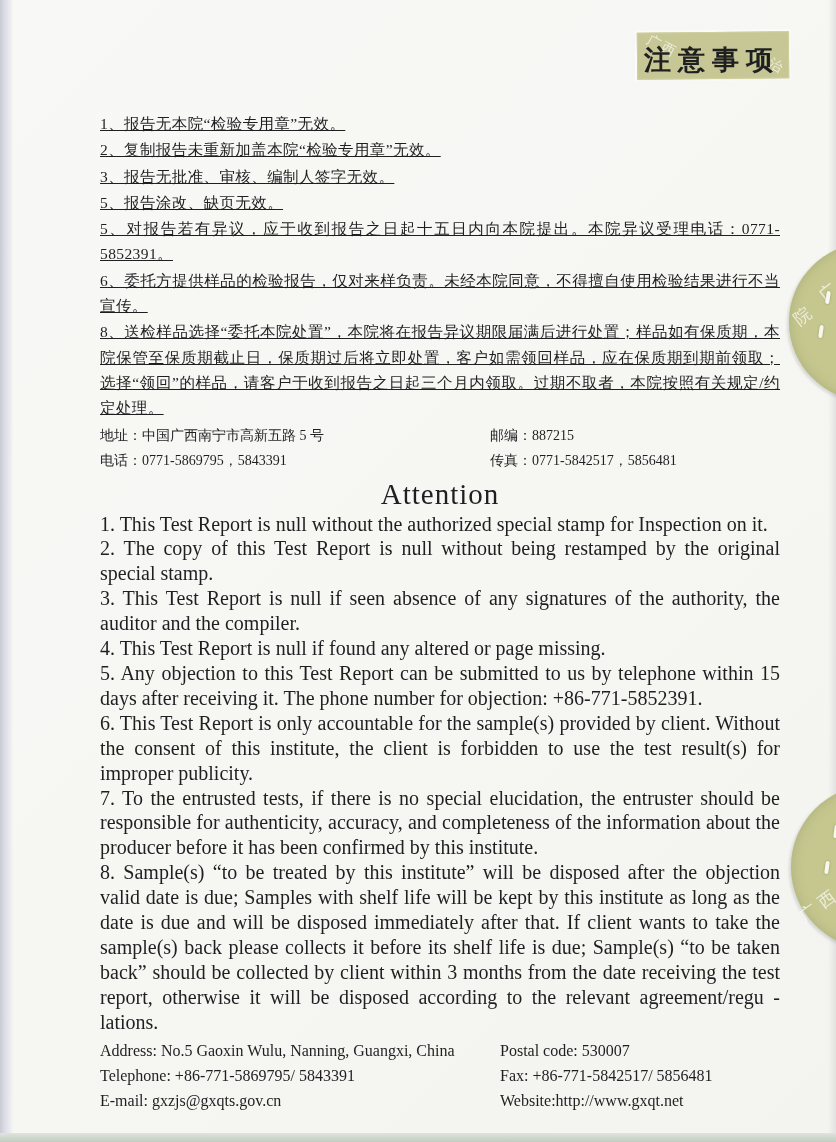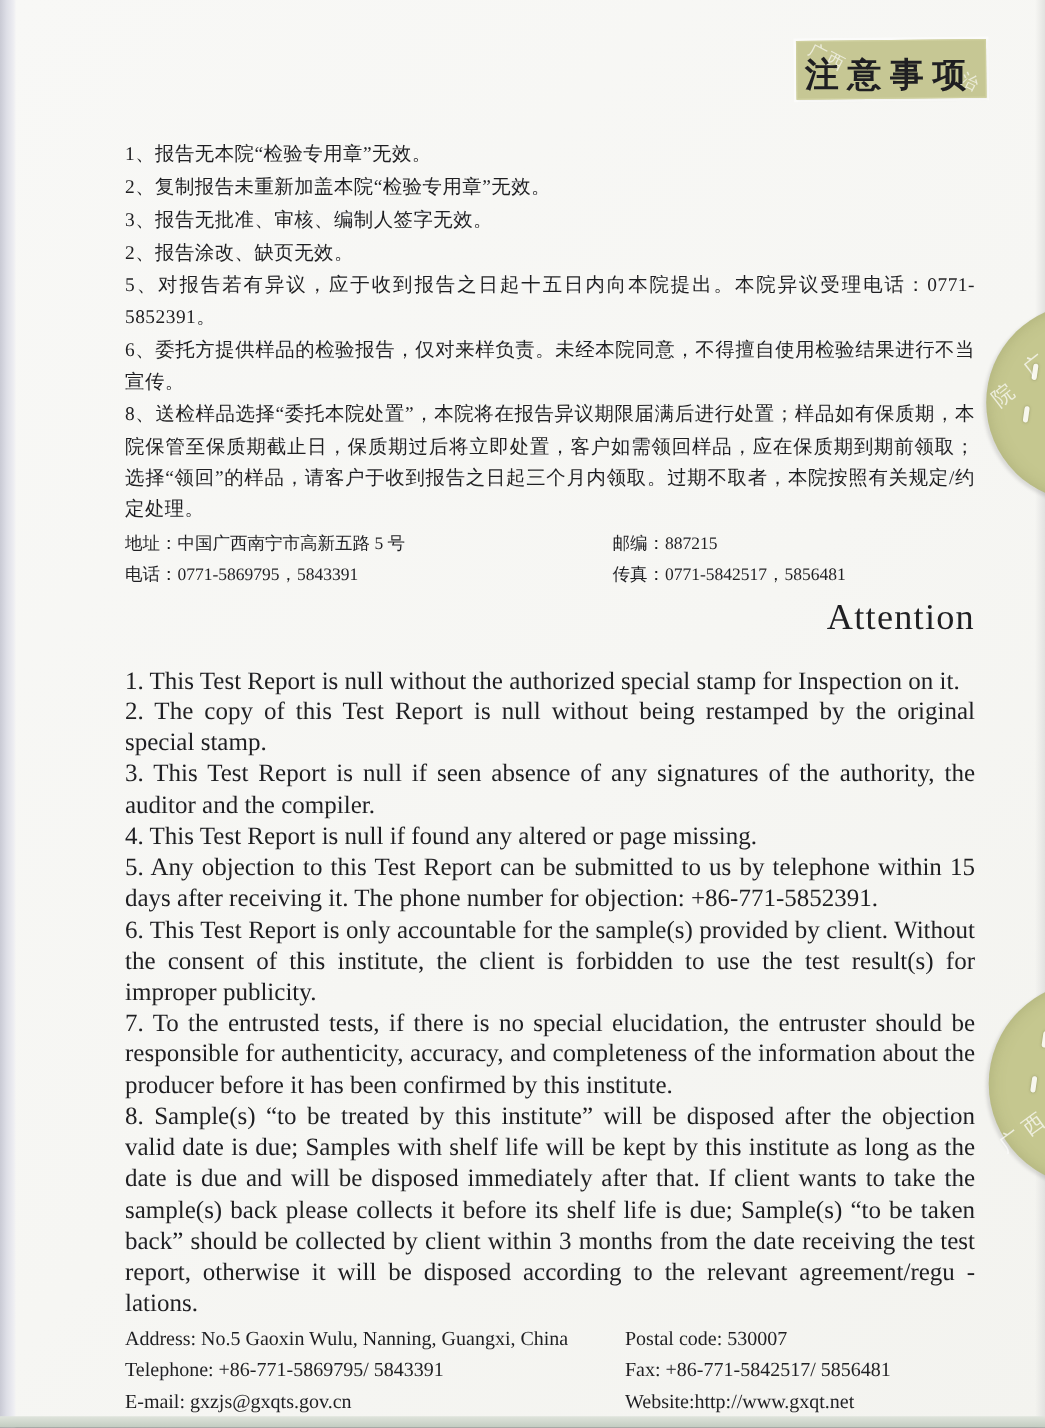--- a/index.html
+++ b/index.html
@@ -46,29 +46,29 @@
   .stamp.bottom .d2{left:34px;top:76px;}
   
   .content{position:absolute;left:100px;top:42px;width:680px;}
   .title-cn{
     font-size:27px;font-weight:bold;text-align:right;letter-spacing:7px;
     font-family:"Liberation Serif","DejaVu Serif",serif;
     margin:0 0 33px 0;
   }
   .cn-list p{
     margin:0 0 1px 0;font-size:15.5px;line-height:25.3px;
-    text-align:justify;letter-spacing:.4px;
+    text-align:justify;letter-spacing:.4px;text-decoration:underline;
   }
   .contact{margin-top:2px;}
   .contact .row{display:flex;font-size:14px;line-height:25.5px;}
   .contact .cell-l{flex:0 0 390px;}
   .contact .cell-r{flex:1;}
   .title-en{
-    font-size:29px;font-weight:normal;text-align:right;letter-spacing:1px;
-    margin:4px 0 22px 0;
+    font-size:29px;font-weight:normal;text-align:center;letter-spacing:1px;
+    margin:4px 0 1px 0;
   }
   .en-list p{
     margin:0;font-size:20px;line-height:24.9px;text-align:justify;
   }
   .contact-en{margin-top:3px;}
   .contact-en .row{display:flex;font-size:16px;line-height:25px;}
   .contact-en .cell-l{flex:0 0 400px;}
   .contact-en .cell-r{flex:1;}
 </style>
 </head>
@@ -98,21 +98,21 @@
   </div>
 
   <div class="content">
 
     <h1 class="title-cn">注意事项</h1>
 
     <div class="cn-list">
       <p>1、报告无本院“检验专用章”无效。</p>
       <p>2、复制报告未重新加盖本院“检验专用章”无效。</p>
       <p>3、报告无批准、审核、编制人签字无效。</p>
-      <p>2、报告涂改、缺页无效。</p>
+      <p>5、报告涂改、缺页无效。</p>
       <p>5、对报告若有异议，应于收到报告之日起十五日内向本院提出。本院异议受理电话：0771-5852391。</p>
       <p>6、委托方提供样品的检验报告，仅对来样负责。未经本院同意，不得擅自使用检验结果进行不当宣传。</p>
       <p>8、送检样品选择“委托本院处置”，本院将在报告异议期限届满后进行处置；样品如有保质期，本院保管至保质期截止日，保质期过后将立即处置，客户如需领回样品，应在保质期到期前领取；选择“领回”的样品，请客户于收到报告之日起三个月内领取。过期不取者，本院按照有关规定/约定处理。</p>
     </div>
 
     <div class="contact">
       <div class="row">
         <span class="cell-l">地址：中国广西南宁市高新五路 5 号</span>
         <span class="cell-r">邮编：887215</span>
       </div>

